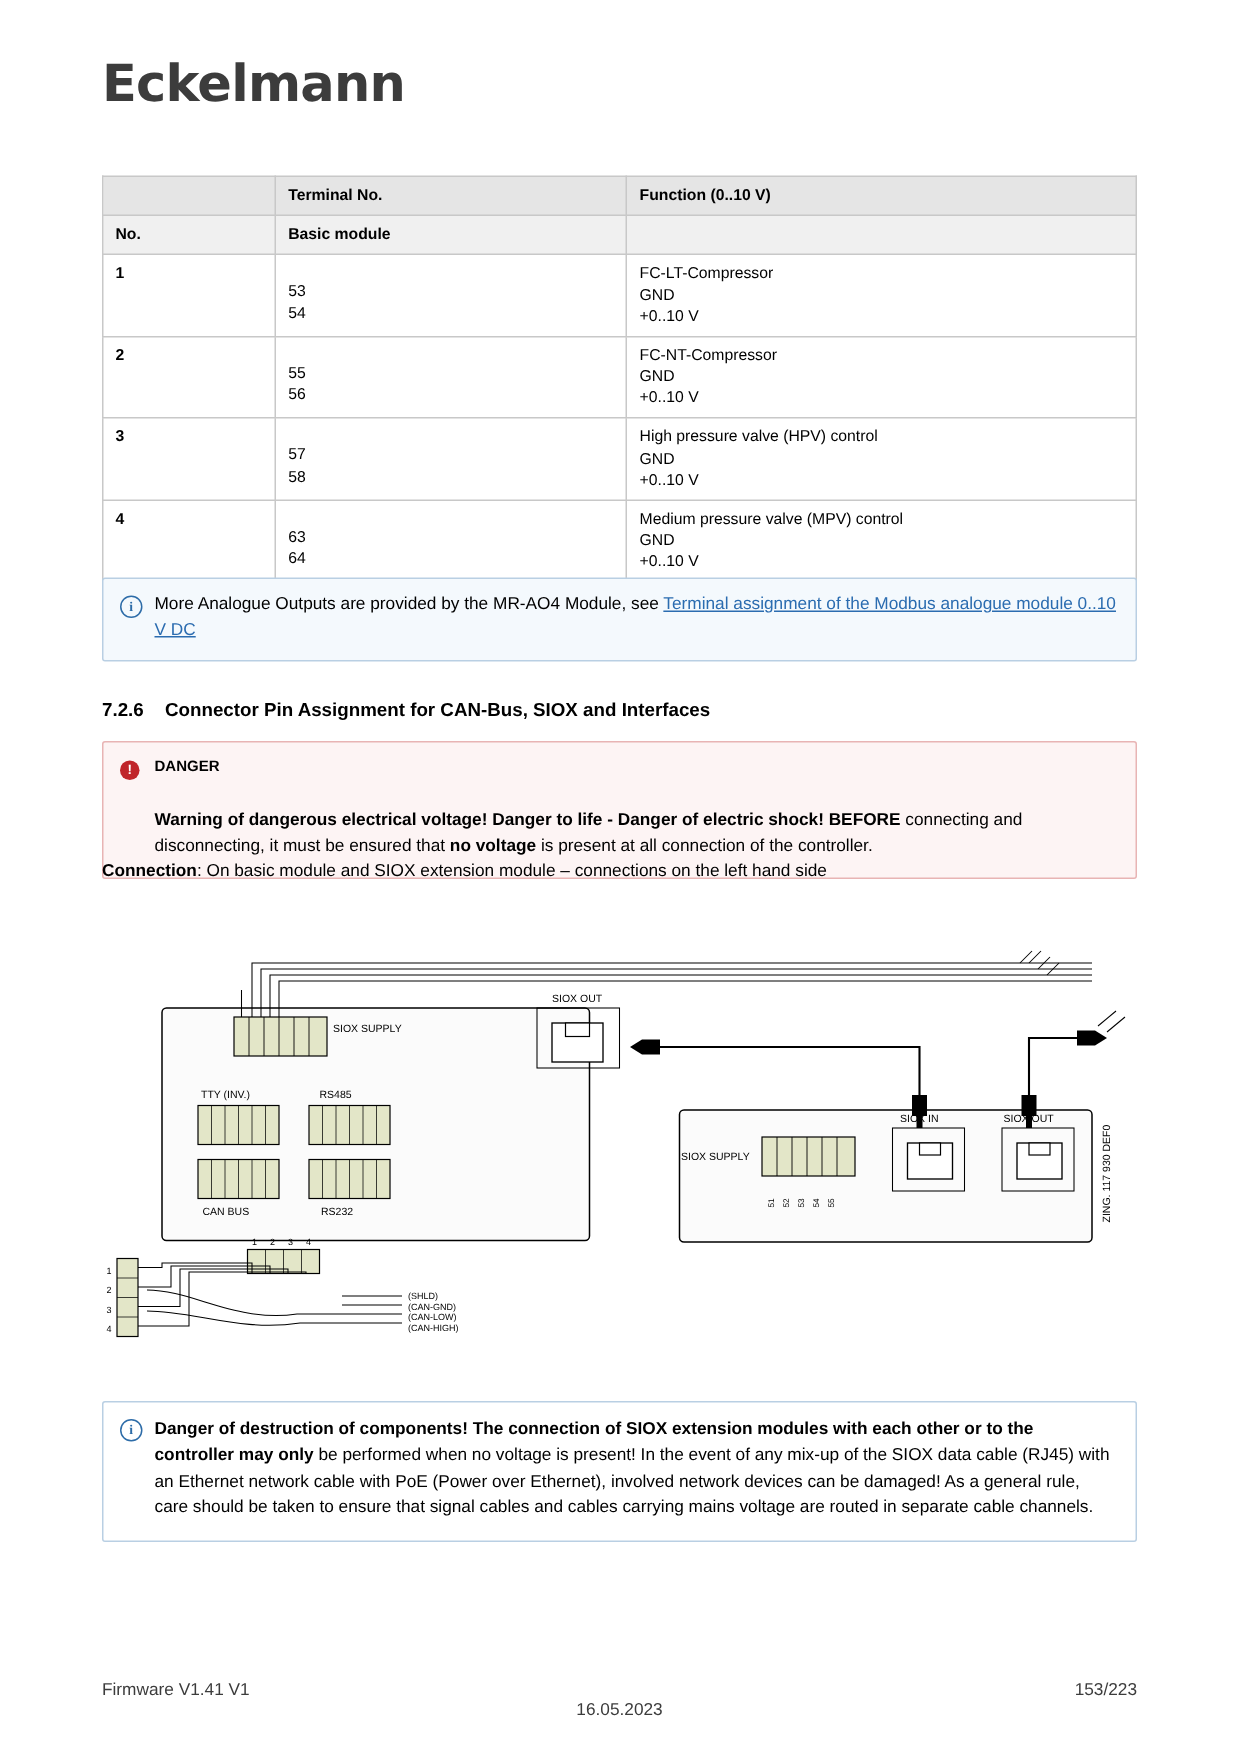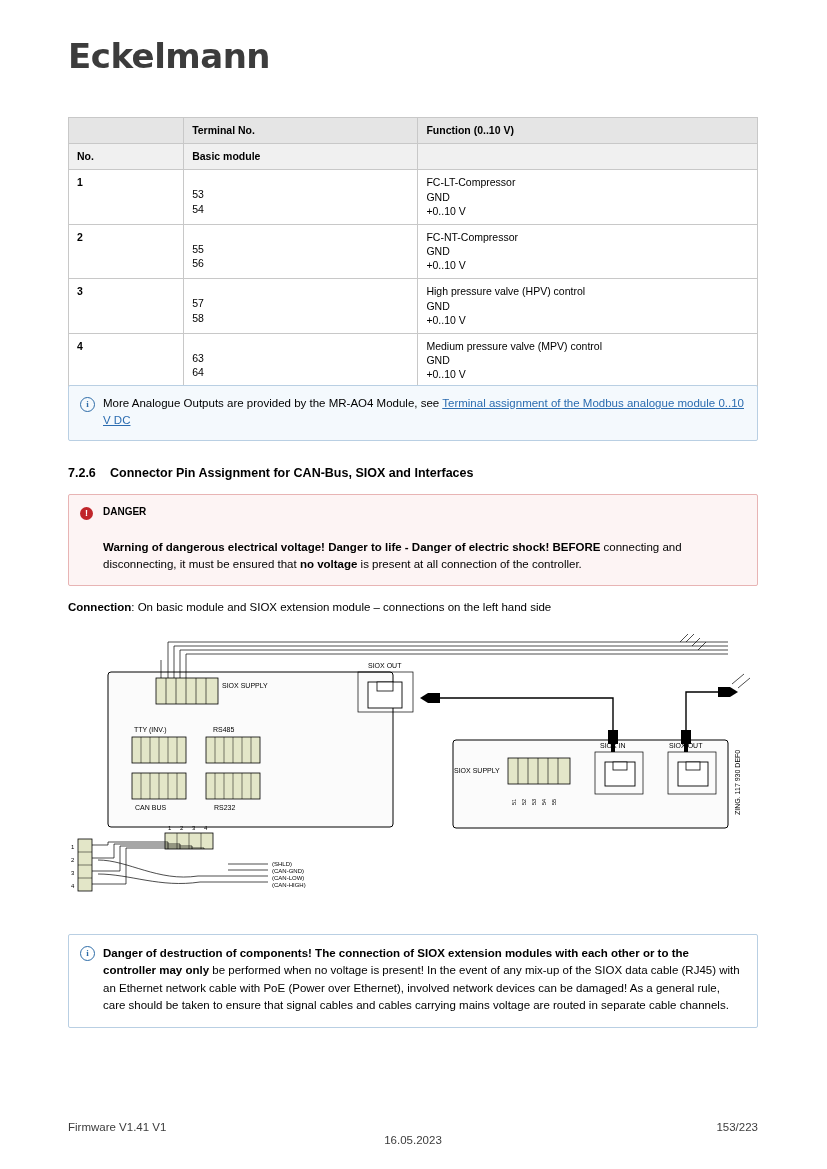--- a/index.html
+++ b/index.html
@@ -135,21 +135,21 @@
   .danger-title {
     font-weight: bold;
     font-size: 10px;
     margin-bottom: 20px;
   }
 
   
   .conn-line {
     position: absolute;
     left: 68px;
-    top: 601px;
+    top: 575px;
     font-size: 11.5px;
   }
   .conn-line b { font-weight: bold; }
 
   
   .figure {
     position: absolute;
     left: 68px;
     top: 630px;
     width: 690px;

